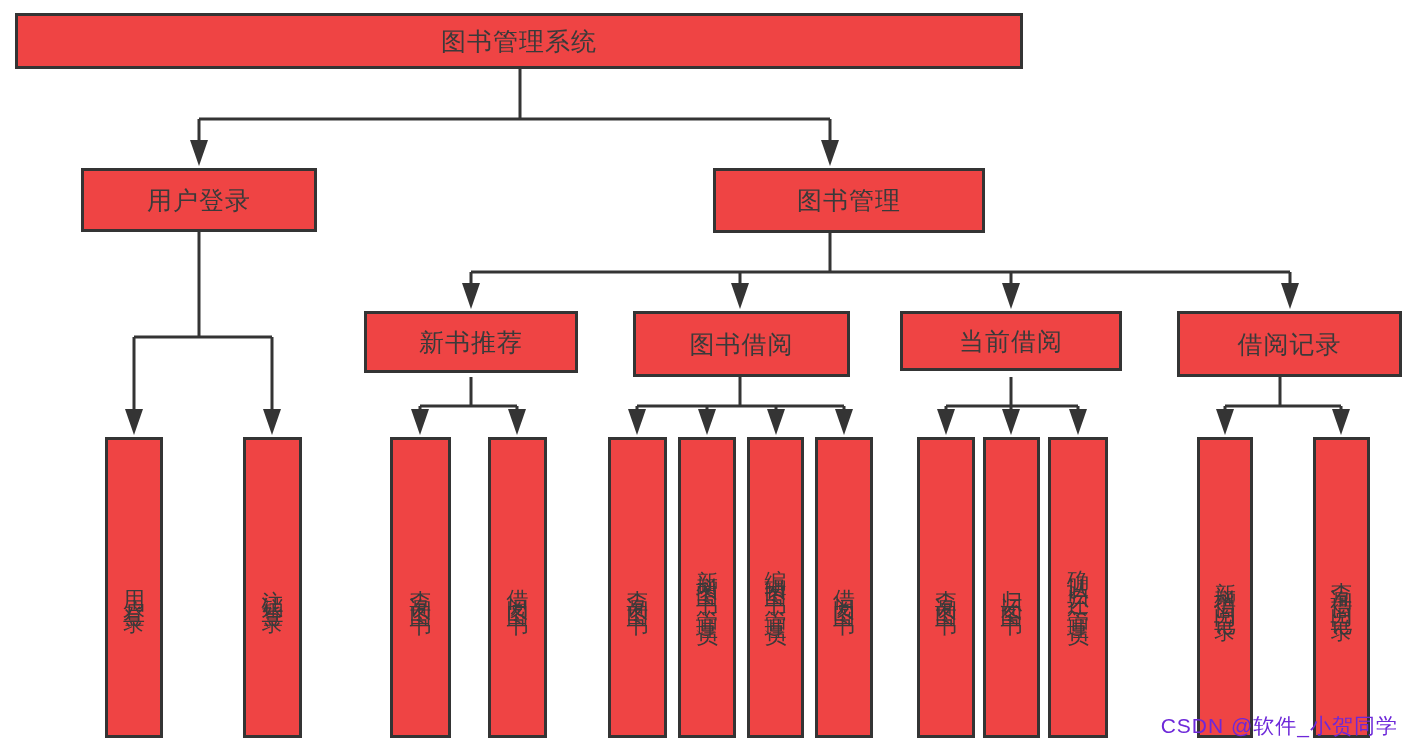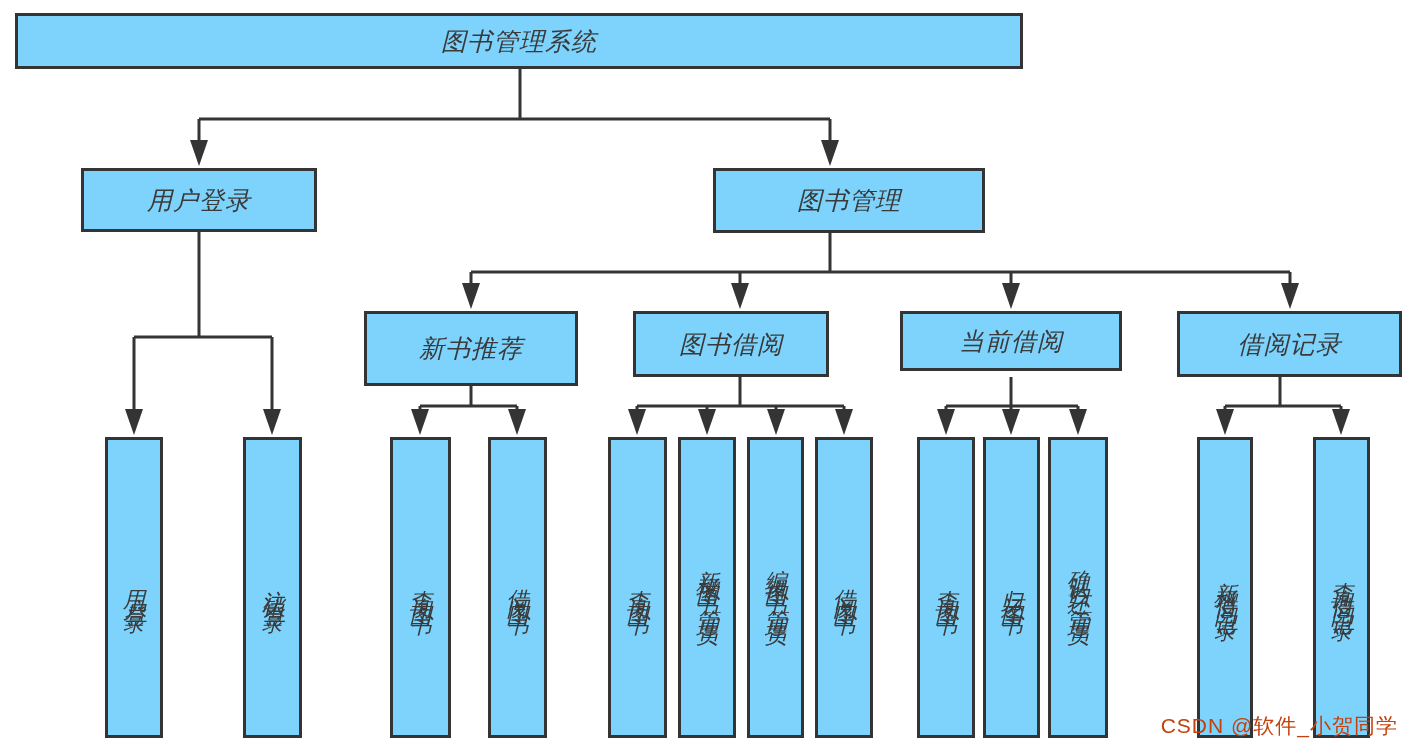--- a/index.html
+++ b/index.html
@@ -8,50 +8,49 @@
     width:1405px;height:747px;
     background:#ffffff;
     font-family:"Liberation Sans","DejaVu Sans",sans-serif;
     overflow:hidden;
   }
   #lines{position:absolute;left:0;top:0;width:1405px;height:747px;pointer-events:none;}
   .node{
     position:absolute;
     box-sizing:border-box;
     border:3px solid #343434;
-    background:#7dd3fc;
+    background:#ef4444;
     display:flex;align-items:center;justify-content:center;
     color:#3a3a3a;
-    font-style:italic;
   }
   .hnode{font-size:25px;letter-spacing:1px;white-space:nowrap;}
   .root{font-size:25px;}
   .leaf{font-size:22px;}
   .leaf .vtext{
     writing-mode:vertical-rl;
     text-orientation:mixed;
     letter-spacing:8px;
     line-height:1;
     white-space:nowrap;
   }
   #watermark{
     position:absolute;
     right:7px;bottom:7px;
     font-size:21px;
-    color:#c2410c;
+    color:#6d28d9;
     letter-spacing:1px;
     white-space:nowrap;
     z-index:5;
   }
   
   .n-root{left:15px;top:13px;width:1008px;height:56px;}
   .n-l2a{left:81px;top:168px;width:236px;height:64px;}
   .n-l2b{left:713px;top:168px;width:272px;height:65px;}
-  .n-l3a{left:364px;top:311px;width:214px;height:75px;}
-  .n-l3b{left:633px;top:311px;width:196px;height:66px;}
+  .n-l3a{left:364px;top:311px;width:214px;height:62px;}
+  .n-l3b{left:633px;top:311px;width:217px;height:66px;}
   .n-l3c{left:900px;top:311px;width:222px;height:60px;}
   .n-l3d{left:1177px;top:311px;width:225px;height:66px;}
   .lf{top:437px;height:301px;}
   .lf1{left:105px;width:58px;}
   .lf2{left:243px;width:59px;}
   .lf3{left:390px;width:61px;}
   .lf4{left:488px;width:59px;}
   .lf5{left:608px;width:59px;}
   .lf6{left:678px;width:58px;}
   .lf7{left:747px;width:57px;}

